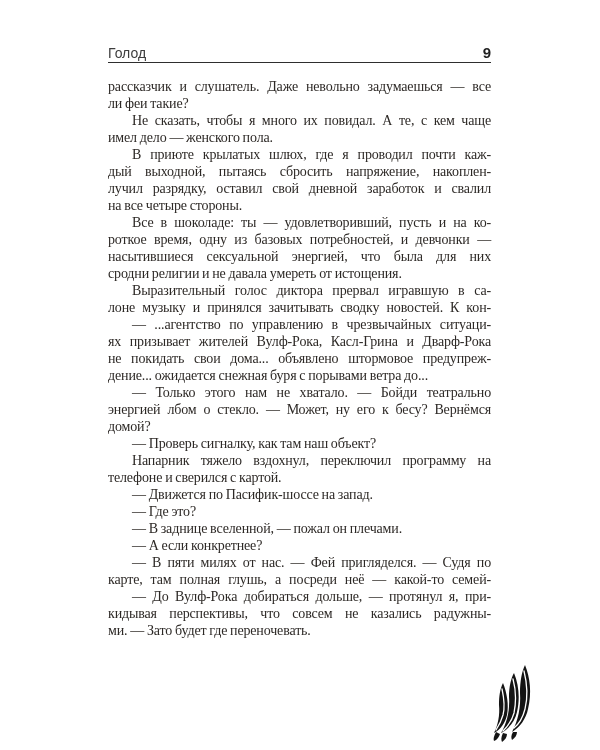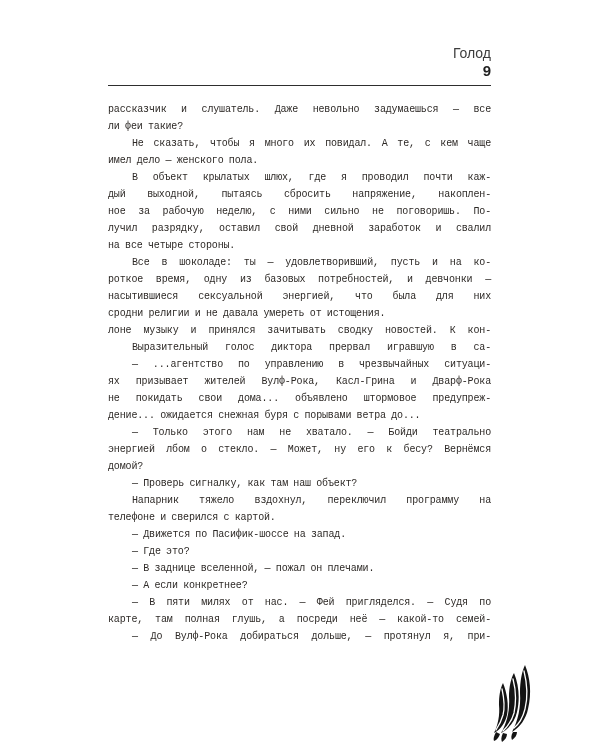--- a/index.html
+++ b/index.html
@@ -23,33 +23,31 @@
     width: 383px;
   }
   .running-header {
     display: flex;
     justify-content: space-between;
     align-items: flex-end;
     font-family: "Liberation Sans", sans-serif;
     font-size: 14px;
     line-height: 18px;
     color: #3d3d3d;
-    padding-bottom: 5px;
     border-bottom: 1.5px solid #2e2e2e;
-    flex-direction: column;
   }
   .running-header .pagenum {
     font-weight: bold;
     font-size: 15px;
     color: #1f1f1f;
   }
   .body-text {
     margin-top: 15px;
-    font-family: Liberation Mono, monospace;
-    font-size: 10px;
+    font-family: Liberation Serif, serif;
+    font-size: 14px;
     line-height: 17px;
     color: #2d2926;
     word-spacing: -0.5px;
     letter-spacing: -0.15px;
   }
   .paragraph { margin: 0; }
   .line {
     text-align: justify;
     text-align-last: justify;
     white-space: normal;
@@ -78,35 +76,34 @@
     <div class="body-text" id="text-container">
         <div class="paragraph">
           <div class="line first">рассказчик и слушатель. Даже невольно задумаешься — все</div>
           <div class="line last">ли феи такие?</div>
         </div>
         <div class="paragraph indent">
           <div class="line first">Не сказать, чтобы я много их повидал. А те, с кем чаще</div>
           <div class="line last">имел дело — женского пола.</div>
         </div>
         <div class="paragraph indent">
-          <div class="line first">В объект крылатых шлюх, где я проводил почти каж-</div>
+          <div class="line first">В приюте крылатых шлюх, где я проводил почти каж-</div>
           <div class="line">дый выходной, пытаясь сбросить напряжение, накоплен-</div>
-          <div class="line">ное за рабочую неделю, с ними сильно не поговоришь. По-</div>
           <div class="line">лучил разрядку, оставил свой дневной заработок и свалил</div>
           <div class="line last">на все четыре стороны.</div>
         </div>
         <div class="paragraph indent">
           <div class="line first">Все в шоколаде: ты — удовлетворивший, пусть и на ко-</div>
           <div class="line">роткое время, одну из базовых потребностей, и девчонки —</div>
           <div class="line">насытившиеся сексуальной энергией, что была для них</div>
           <div class="line last">сродни религии и не давала умереть от истощения.</div>
         </div>
         <div class="paragraph indent">
+          <div class="line first">Выразительный голос диктора прервал игравшую в са-</div>
           <div class="line">лоне музыку и принялся зачитывать сводку новостей. К кон-</div>
-          <div class="line first">Выразительный голос диктора прервал игравшую в са-</div>
         </div>
         <div class="paragraph indent">
           <div class="line first">— ...агентство по управлению в чрезвычайных ситуаци-</div>
           <div class="line">ях призывает жителей Вулф-Рока, Касл-Грина и Дварф-Рока</div>
           <div class="line">не покидать свои дома... объявлено штормовое предупреж-</div>
           <div class="line last">дение... ожидается снежная буря с порывами ветра до...</div>
         </div>
         <div class="paragraph indent">
           <div class="line first">— Только этого нам не хватало. — Бойди театрально</div>
           <div class="line">энергией лбом о стекло. — Может, ну его к бесу? Вернёмся</div>
@@ -130,20 +127,22 @@
         </div>
         <div class="paragraph indent">
           <div class="line first last">— А если конкретнее?</div>
         </div>
         <div class="paragraph indent">
           <div class="line first">— В пяти милях от нас. — Фей пригляделся. — Судя по</div>
           <div class="line">карте, там полная глушь, а посреди неё — какой-то семей-</div>
         </div>
         <div class="paragraph indent">
           <div class="line first">— До Вулф-Рока добираться дольше, — протянул я, при-</div>
+          <div class="line">кидывая перспективы, что совсем не казались радужны-</div>
+          <div class="line last">ми. — Зато будет где переночевать.</div>
         </div>
       </div>
   </div>
 
   <svg class="claw" viewBox="0 0 42 80" xmlns="http://www.w3.org/2000/svg" aria-hidden="true">
     <g fill="#141414">
 
       <path d="M33 2 C38 14 40 30 36 46 C34 56 28 64 20 69
                C26 58 29 44 28 30 C28 18 30 8 33 2 Z"></path>
 

